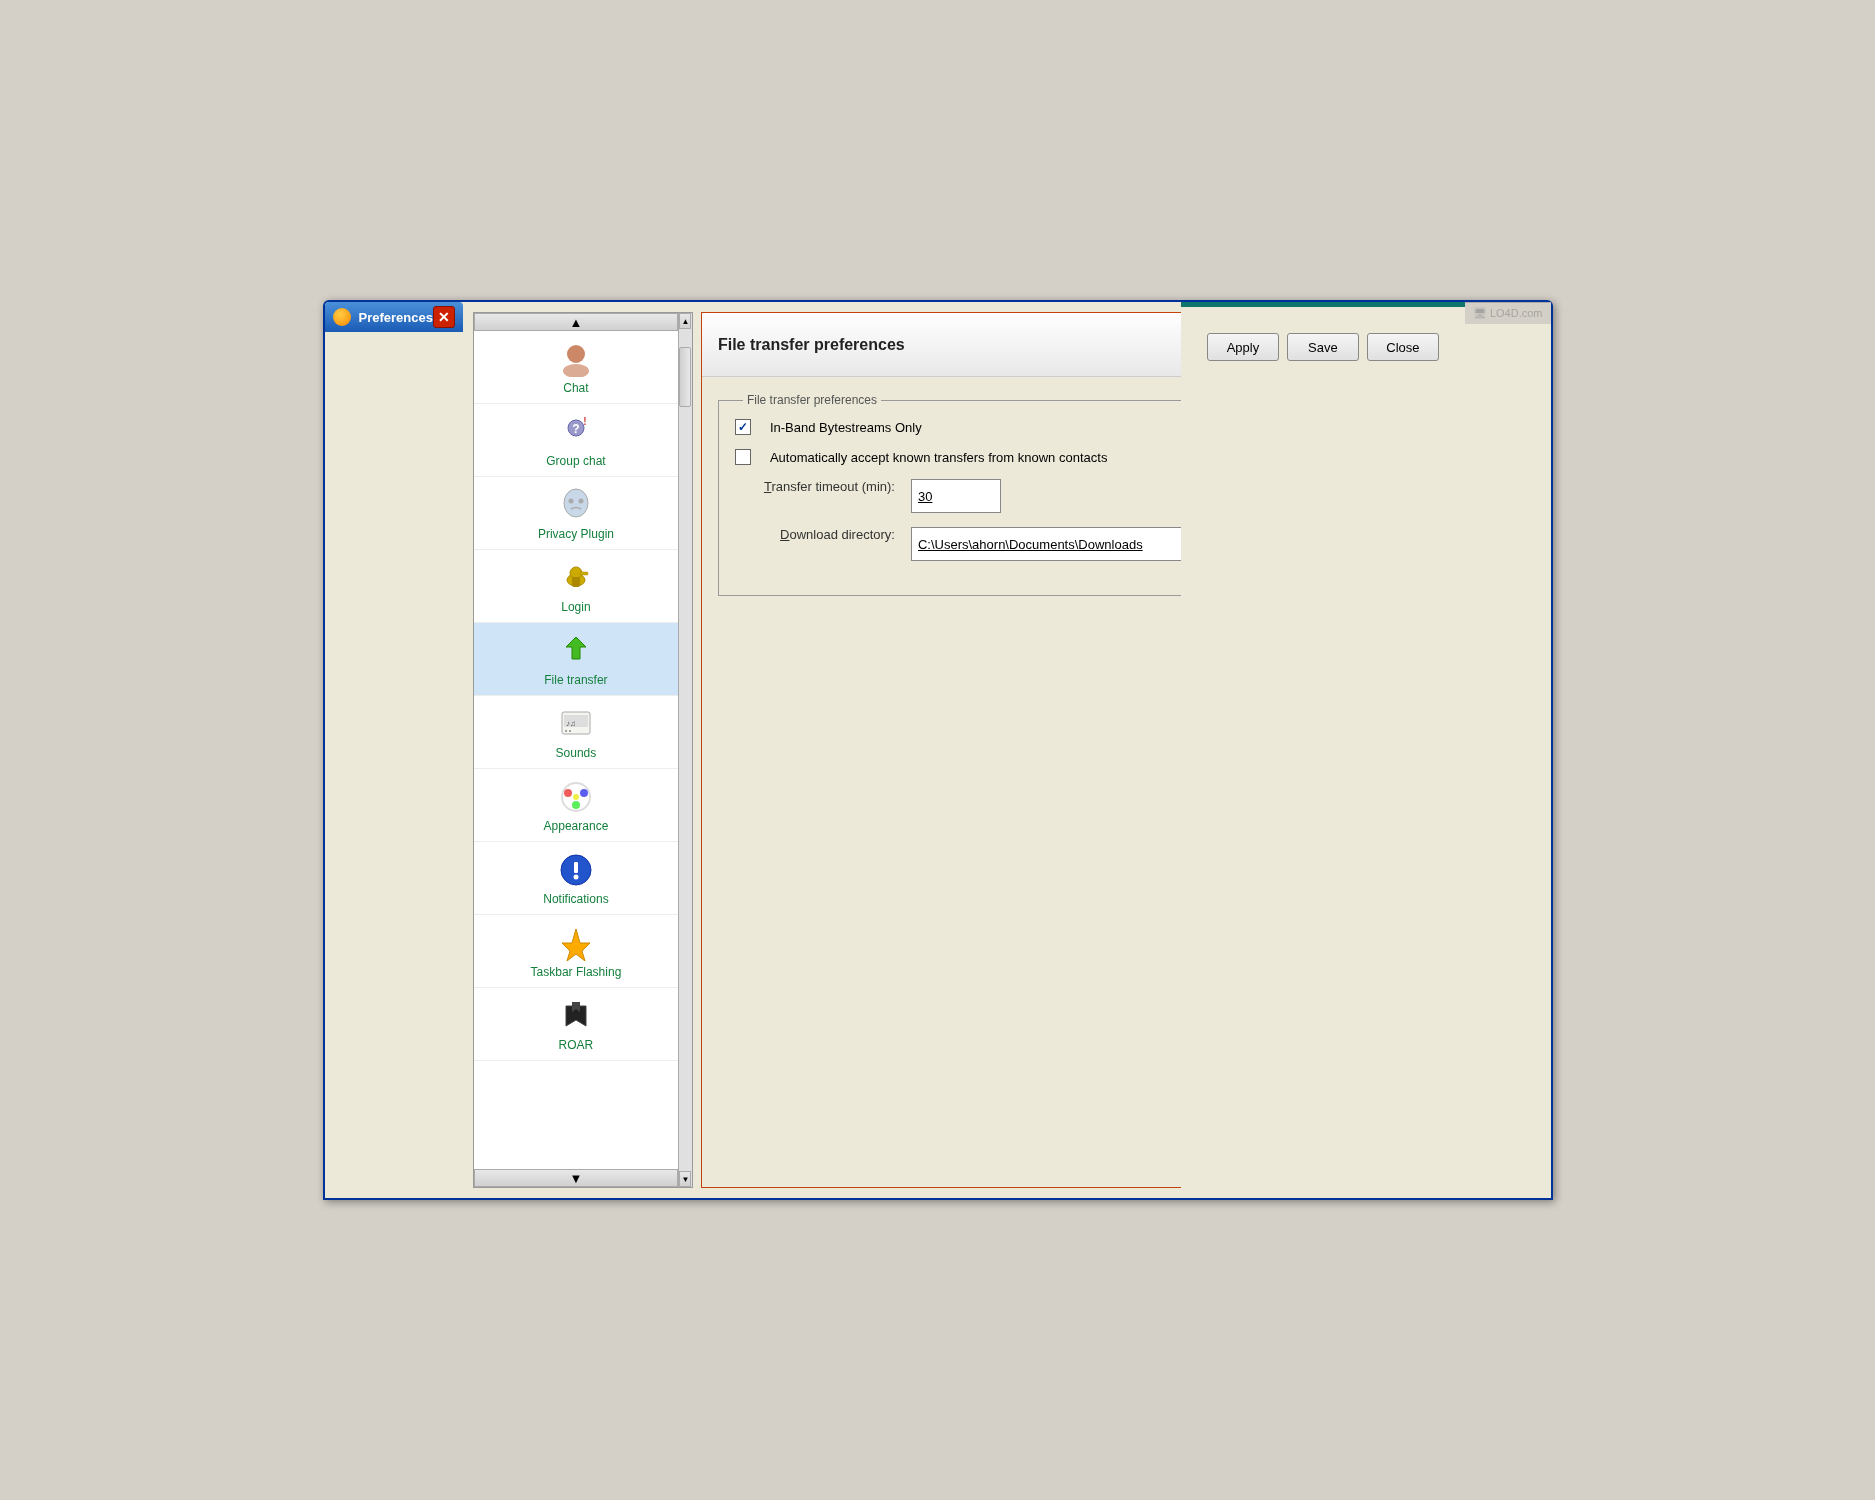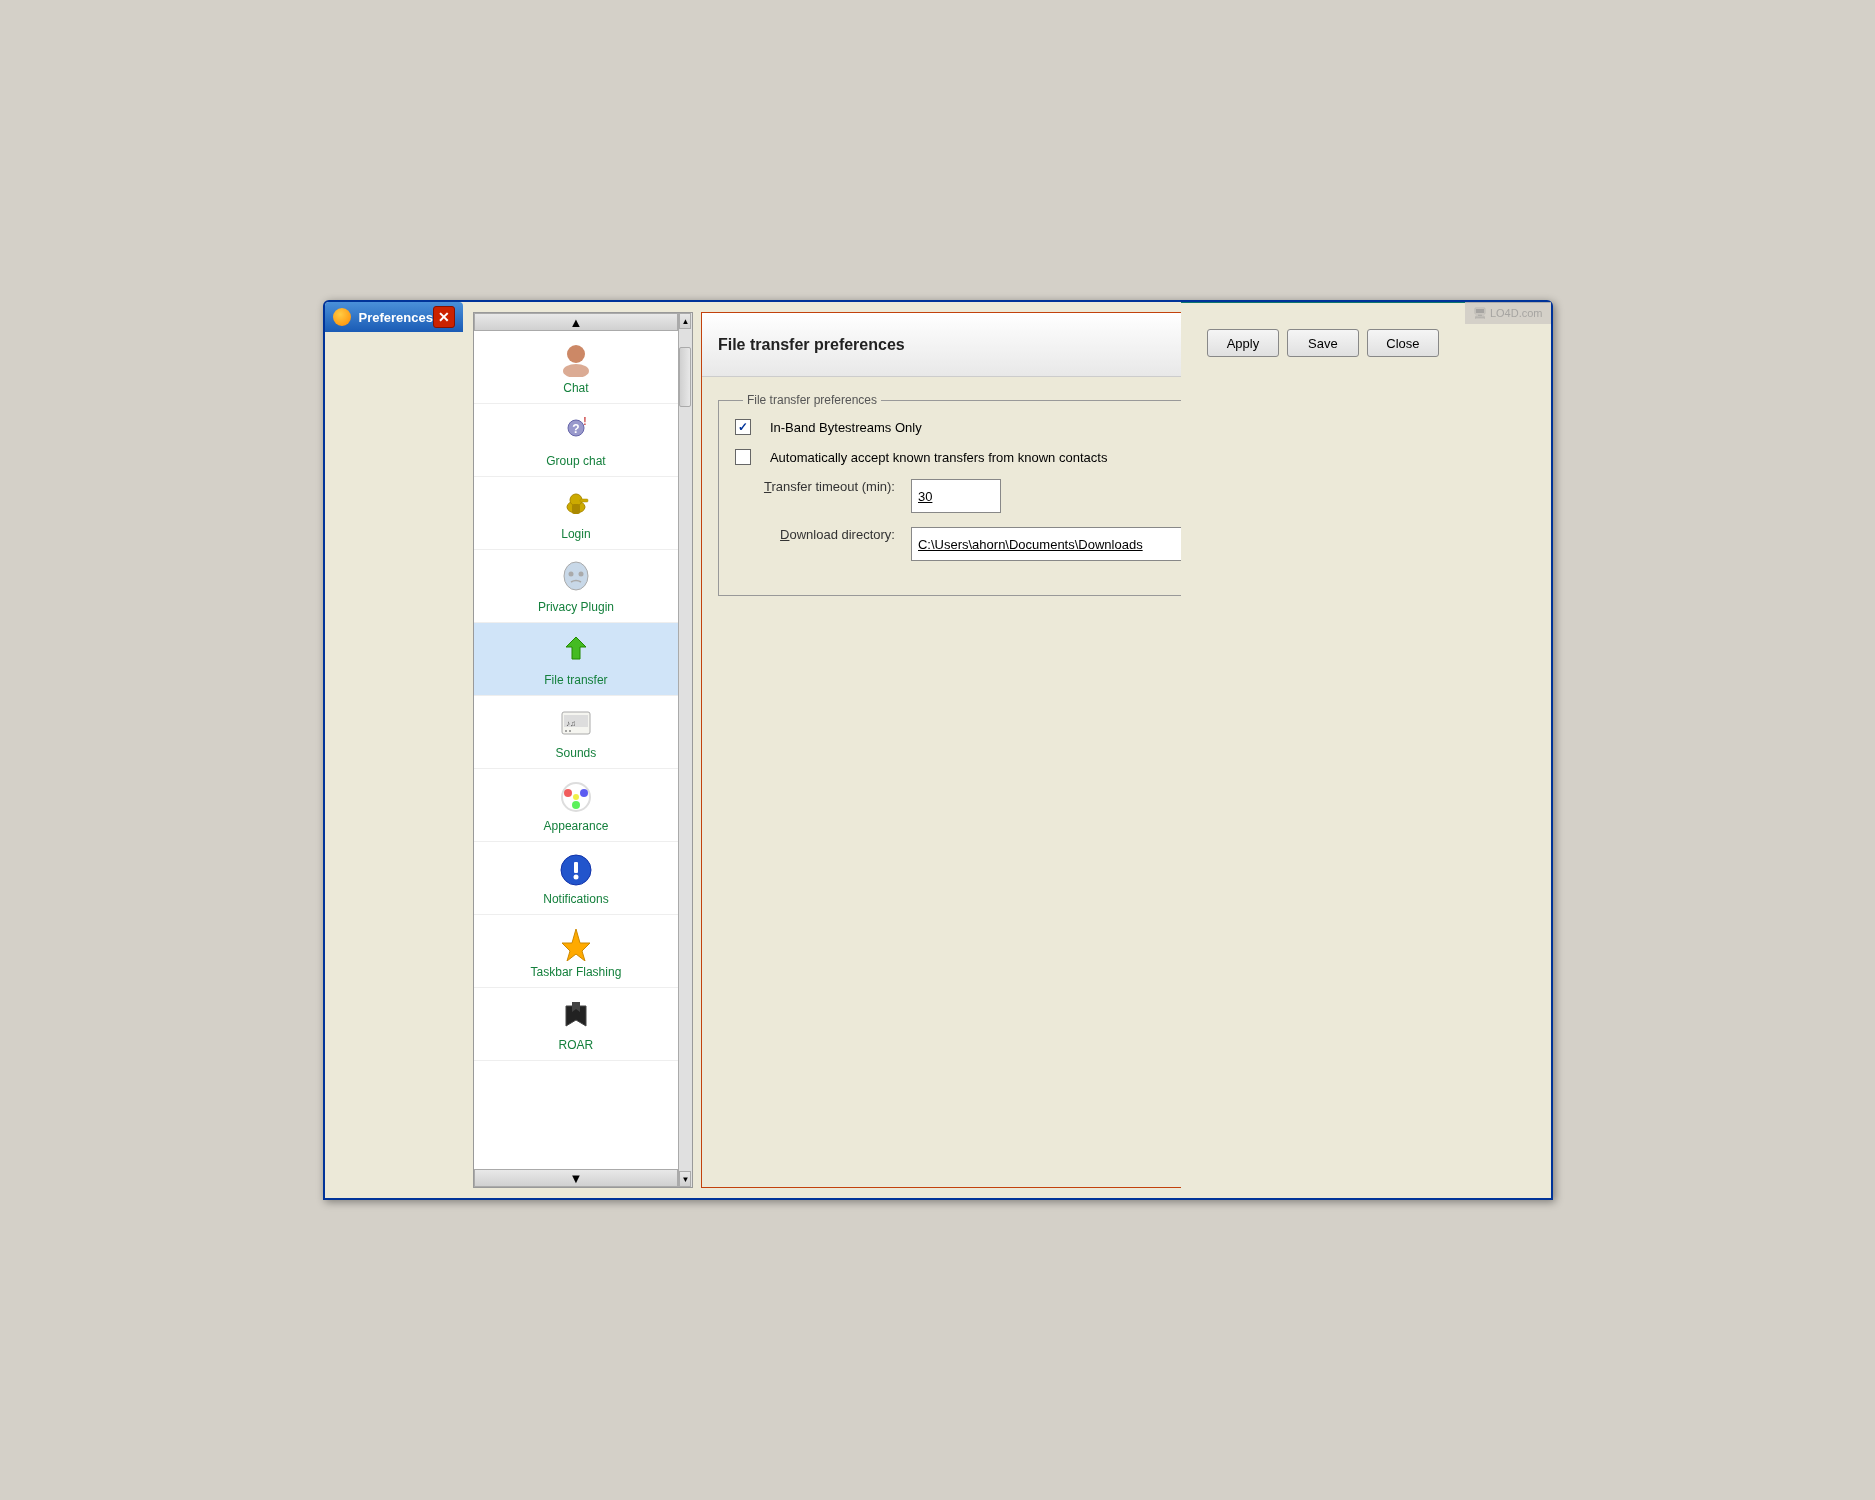--- a/index.html
+++ b/index.html
@@ -240,21 +240,21 @@
       border: 1px solid #888;
       cursor: pointer;
       font-size: 13px;
     }
     .footer {
       display: flex;
       justify-content: center;
       gap: 8px;
       padding: 26px;
       background: #ece9d8;
-      border-top: 1px solid #0f766e;
+      border-top: 5px solid #0f766e;
       flex-shrink: 0;
     }
     .footer-btn {
       height: 28px;
       min-width: 72px;
       padding: 2px 16px;
       background: linear-gradient(to bottom, #f5f5f5, #e0e0e0);
       border: 1px solid #888;
       cursor: pointer;
       font-size: 13px;
@@ -318,39 +318,39 @@
               <text x="18" y="19" text-anchor="middle" font-size="12" fill="white" font-weight="bold">?</text>
               <text x="27" y="11" text-anchor="middle" font-size="10" fill="#cc4444" font-weight="bold">!</text>
             </svg>
           </div>
           <span class="sidebar-item-label">Group chat</span>
         </div>
 
         <div class="sidebar-item">
           <div class="sidebar-item-icon">
             <svg width="36" height="36" viewBox="0 0 36 36">
+              <ellipse cx="18" cy="16" rx="12" ry="14" fill="#c8d8e8" stroke="#aaa" stroke-width="1"></ellipse>
+              <circle cx="13" cy="14" r="2.5" fill="#aaa"></circle>
+              <circle cx="23" cy="14" r="2.5" fill="#aaa"></circle>
+              <path d="M13 22 Q18 19 23 22" stroke="#aaa" stroke-width="1.5" fill="none"></path>
+            </svg>
+          </div>
+          <span class="sidebar-item-label">Privacy Plugin</span>
+        </div>
+
+        <div class="sidebar-item">
+          <div class="sidebar-item-icon">
+            <svg width="36" height="36" viewBox="0 0 36 36">
               <ellipse cx="18" cy="20" rx="9" ry="6" fill="#ccaa00" stroke="#aa8800" stroke-width="1"></ellipse>
               <circle cx="18" cy="13" r="6" fill="#ccaa00" stroke="#aa8800" stroke-width="1"></circle>
               <rect x="14" y="17" width="8" height="10" rx="2" fill="#aa8800"></rect>
               <rect x="22" y="12" width="8" height="3" rx="1" fill="#ccaa00" stroke="#aa8800" stroke-width="0.5"></rect>
             </svg>
           </div>
           <span class="sidebar-item-label">Login</span>
-        </div>
-
-        <div class="sidebar-item">
-          <div class="sidebar-item-icon">
-            <svg width="36" height="36" viewBox="0 0 36 36">
-              <ellipse cx="18" cy="16" rx="12" ry="14" fill="#c8d8e8" stroke="#aaa" stroke-width="1"></ellipse>
-              <circle cx="13" cy="14" r="2.5" fill="#aaa"></circle>
-              <circle cx="23" cy="14" r="2.5" fill="#aaa"></circle>
-              <path d="M13 22 Q18 19 23 22" stroke="#aaa" stroke-width="1.5" fill="none"></path>
-            </svg>
-          </div>
-          <span class="sidebar-item-label">Privacy Plugin</span>
         </div>
 
         <div class="sidebar-item active">
           <div class="sidebar-item-icon">
             <svg width="36" height="36" viewBox="0 0 36 36">
               <polygon points="18,4 28,14 22,14 22,26 14,26 14,14 8,14" fill="#44bb22" stroke="#228800" stroke-width="1"></polygon>
             </svg>
           </div>
           <span class="sidebar-item-label">File transfer</span>
         </div>

